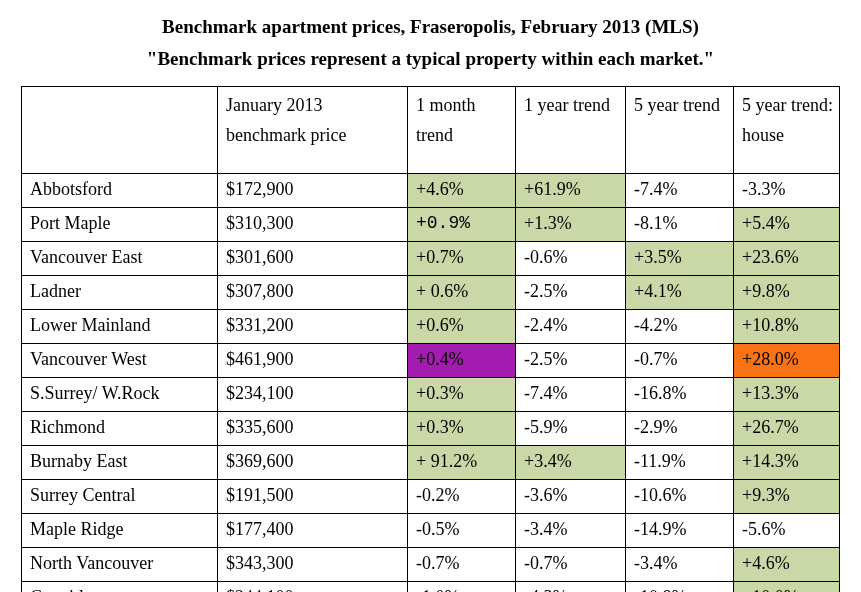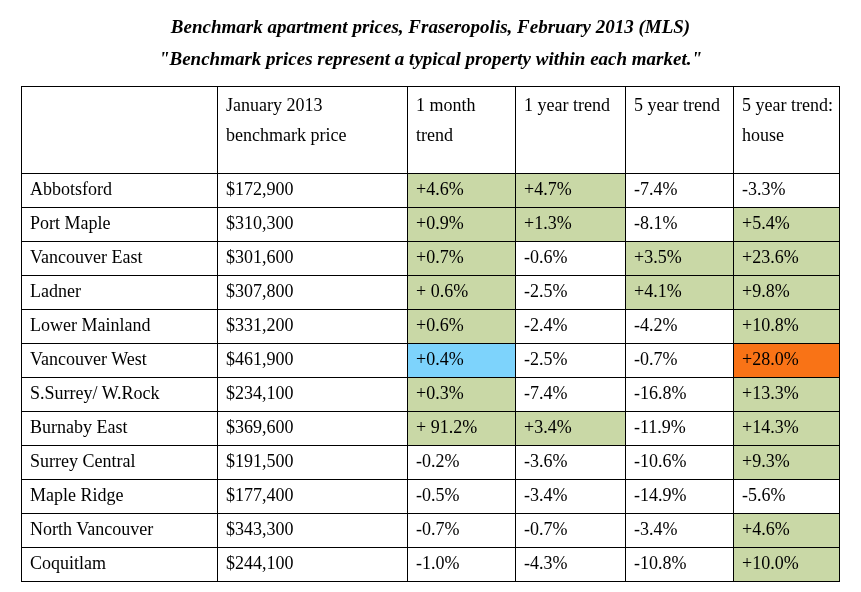--- a/index.html
+++ b/index.html
@@ -16,21 +16,20 @@
   }
   .page {
     width: 861px;
     height: 592px;
     position: relative;
     box-sizing: border-box;
   }
   .titles {
     text-align: center;
     padding-top: 14px;
-    font-style: italic;
   }
   .title-main {
     font-size: 19px;
     font-weight: bold;
     letter-spacing: 0px;
     line-height: 26px;
   }
   .title-sub {
     font-size: 19px;
     font-weight: bold;
@@ -101,28 +100,28 @@
         <td>1 year trend</td>
         <td>5 year trend</td>
         <td>5 year trend: house</td>
       </tr>
     </thead>
     <tbody>
       <tr>
         <td>Abbotsford</td>
         <td>$172,900</td>
         <td class="hl" style="background: rgb(201, 216, 166);">+4.6%</td>
-        <td class="hl" style="background: rgb(201, 216, 166);">+4.7%</td>
+        <td class="hl" style="background: rgb(201, 216, 166);">+61.9%</td>
         <td>-7.4%</td>
         <td>-3.3%</td>
       </tr>
       <tr>
         <td>Port Maple</td>
         <td>$310,300</td>
-        <td class="hl" style="background: rgb(201, 216, 166);">+0.9%</td>
+        <td class="hl" style="background: rgb(201, 216, 166); font-family: Liberation Mono, monospace;">+0.9%</td>
         <td class="hl" style="background: rgb(201, 216, 166);">+1.3%</td>
         <td>-8.1%</td>
         <td class="hl" style="background: rgb(201, 216, 166);">+5.4%</td>
       </tr>
       <tr>
         <td>Vancouver East</td>
         <td>$301,600</td>
         <td class="hl" style="background: rgb(201, 216, 166);">+0.7%</td>
         <td>-0.6%</td>
         <td class="hl" style="background: rgb(201, 216, 166);">+3.5%</td>
@@ -140,34 +139,42 @@
         <td class="bold-name">Lower Mainland</td>
         <td>$331,200</td>
         <td class="hl" style="background: rgb(201, 216, 166);">+0.6%</td>
         <td>-2.4%</td>
         <td>-4.2%</td>
         <td class="hl" style="background: rgb(201, 216, 166);">+10.8%</td>
       </tr>
       <tr>
         <td>Vancouver West</td>
         <td>$461,900</td>
-        <td class="hl" style="background: #7dd3fc; margin-left: 40px;">+0.4%</td>
+        <td class="hl" style="background: #a21caf; margin-left: 40px;">+0.4%</td>
         <td>-2.5%</td>
         <td>-0.7%</td>
         <td class="hl" style="background: #f97316;">+28.0%</td>
       </tr>
       <tr>
         <td>S.Surrey/ W.Rock</td>
         <td>$234,100</td>
         <td class="hl" style="background: rgb(201, 216, 166);">+0.3%</td>
         <td>-7.4%</td>
         <td>-16.8%</td>
         <td class="hl" style="background: rgb(201, 216, 166); margin-left: 24px;">+13.3%</td>
       </tr>
       <tr>
+        <td>Richmond</td>
+        <td>$335,600</td>
+        <td class="hl" style="background: rgb(201, 216, 166);">+0.3%</td>
+        <td>-5.9%</td>
+        <td>-2.9%</td>
+        <td class="hl" style="background: rgb(201, 216, 166);">+26.7%</td>
+      </tr>
+      <tr>
         <td>Burnaby East</td>
         <td>$369,600</td>
         <td class="hl" style="background: rgb(201, 216, 166);">+ 91.2%</td>
         <td class="hl" style="background: rgb(201, 216, 166);">+3.4%</td>
         <td>-11.9%</td>
         <td class="hl" style="background: rgb(201, 216, 166);">+14.3%</td>
       </tr>
       <tr>
         <td>Surrey Central</td>
         <td>$191,500</td>

